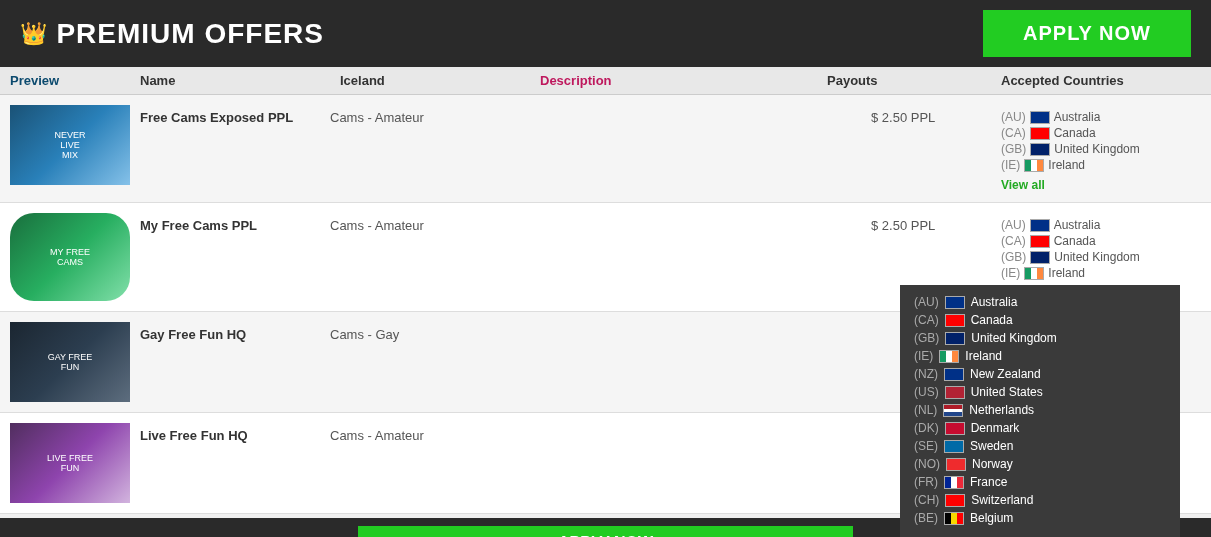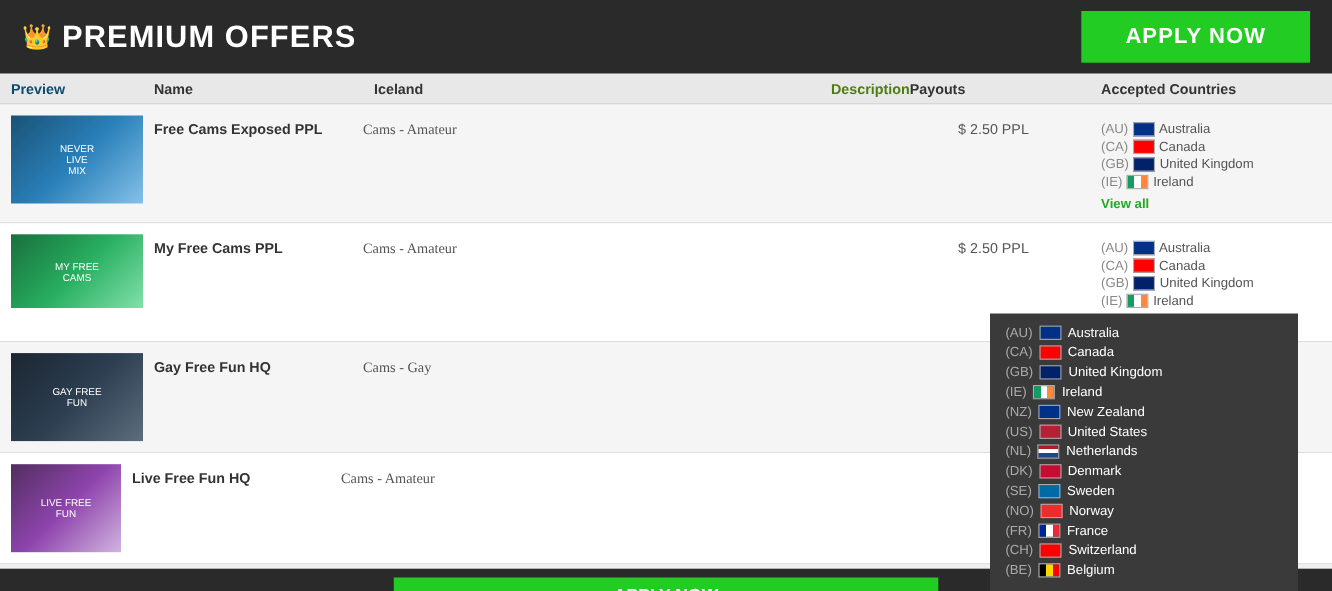--- a/index.html
+++ b/index.html
@@ -7,29 +7,29 @@
 
     .header { background: #2a2a2a; padding: 10px 20px; display: flex; align-items: center; justify-content: space-between; }
     .header-title { color: #fff; font-size: 28px; font-weight: 900; letter-spacing: 1px; display: flex; align-items: center; gap: 8px; }
     .crown-icon { font-size: 22px; }
     .apply-btn { background: #22cc22; color: #fff; font-size: 20px; font-weight: 900; border: none; padding: 12px 40px; cursor: pointer; letter-spacing: 1px; }
 
     .table-header { background: #e8e8e8; display: flex; align-items: center; padding: 6px 10px; border-bottom: 1px solid #ccc; }
     .col-preview { width: 130px; font-weight: bold; color: #0c4a6e; }
     .col-name { width: 200px; font-weight: bold; color: #333; }
     .col-category { width: 200px; font-weight: bold; color: #333; }
-    .col-description { flex: 1; font-weight: bold; color: #4d7c0f; text-align: right; }
+    .col-description { flex: 1; font-weight: bold; color: #be185d; }
     .col-payouts { width: 130px; font-weight: bold; color: #333; }
     .col-countries { width: 200px; font-weight: bold; color: #333; margin-left: 44px; }
 
     .offer-row { display: flex; align-items: flex-start; padding: 10px; border-bottom: 1px solid #ddd; background: #fff; position: relative; }
     .offer-row:nth-child(even) { background: #f9f9f9; }
 
     .offer-name { width: 190px; font-weight: bold; color: #333; padding-top: 5px; flex-shrink: 0; }
-    .offer-category { width: 190px; color: #555; padding-top: 5px; flex-shrink: 0; font-family: Liberation Serif, serif; }
+    .offer-category { width: 190px; color: #555; padding-top: 5px; flex-shrink: 0; }
     .offer-description { flex: 1; color: #555; padding-top: 5px; }
     .offer-payouts { width: 130px; color: #555; padding-top: 5px; flex-shrink: 0; }
     .offer-countries { width: 200px; color: #555; padding-top: 5px; flex-shrink: 0; font-size: 12px; }
 
     .country-item { display: flex; align-items: center; gap: 4px; margin-bottom: 2px; }
     .country-code { color: #888; }
     .flag { font-size: 14px; }
 
     .view-all { color: #22aa22; font-weight: bold; cursor: pointer; margin-top: 6px; display: block; }
 
@@ -60,23 +60,23 @@
     .flag-nl { display: inline-block; width: 20px; height: 13px; background: linear-gradient(to bottom, #ae1c28 33%, #fff 33%, #fff 66%, #21468b 66%); border: 1px solid #aaa; }
     .flag-dk { display: inline-block; width: 20px; height: 13px; background: #c60c30; border: 1px solid #aaa; }
     .flag-se { display: inline-block; width: 20px; height: 13px; background: #006aa7; border: 1px solid #aaa; }
     .flag-no { display: inline-block; width: 20px; height: 13px; background: #ef2b2d; border: 1px solid #aaa; }
     .flag-is { display: inline-block; width: 20px; height: 13px; background: #003897; border: 1px solid #aaa; }
     .flag-fr { display: inline-block; width: 20px; height: 13px; background: linear-gradient(to right, #002395 33%, #fff 33%, #fff 66%, #ed2939 66%); border: 1px solid #aaa; }
     .flag-ch { display: inline-block; width: 20px; height: 13px; background: #ff0000; border: 1px solid #aaa; }
     .flag-be { display: inline-block; width: 20px; height: 13px; background: linear-gradient(to right, #000 33%, #f8d800 33%, #f8d800 66%, #f00 66%); border: 1px solid #aaa; }
 
     .preview-box1 { width: 120px; height: 80px; background: linear-gradient(135deg, #1a5276, #2980b9, #85c1e9); flex-shrink: 0; margin-right: 10px; display: flex; align-items: center; justify-content: center; font-size: 9px; color: #fff; text-align: center; padding: 4px; }
-    .preview-box2 { width: 120px; height: 67px; background: linear-gradient(135deg, #196f3d, #27ae60, #82e0aa); flex-shrink: 0; margin-right: 10px; display: flex; align-items: center; justify-content: center; font-size: 9px; color: #fff; text-align: center; padding: 4px; }
+    .preview-box2 { width: 120px; height: 88px; background: linear-gradient(135deg, #196f3d, #27ae60, #82e0aa); flex-shrink: 0; margin-right: 10px; display: flex; align-items: center; justify-content: center; font-size: 9px; color: #fff; text-align: center; padding: 4px; border-radius: 24px; }
     .preview-box3 { width: 120px; height: 80px; background: linear-gradient(135deg, #1b2631, #2c3e50, #5d6d7e); flex-shrink: 0; margin-right: 10px; display: flex; align-items: center; justify-content: center; font-size: 9px; color: #fff; text-align: center; padding: 12px; }
-    .preview-box4 { width: 100px; height: 80px; background: linear-gradient(135deg, #512e5f, #8e44ad, #d2b4de); flex-shrink: 0; margin-right: 10px; display: flex; align-items: center; justify-content: center; font-size: 9px; color: #fff; text-align: center; padding: 4px; }
+    .preview-box4 { width: 120px; height: 80px; background: linear-gradient(135deg, #512e5f, #8e44ad, #d2b4de); flex-shrink: 0; margin-right: 10px; display: flex; align-items: center; justify-content: center; font-size: 9px; color: #fff; text-align: center; padding: 4px; }
   </style>
 </head>
 <body>
 
 <div class="header">
   <div class="header-title">
     <span class="crown-icon">👑</span>
     <span>PREMIUM OFFERS</span>
   </div>
   <button class="apply-btn">APPLY NOW</button>

